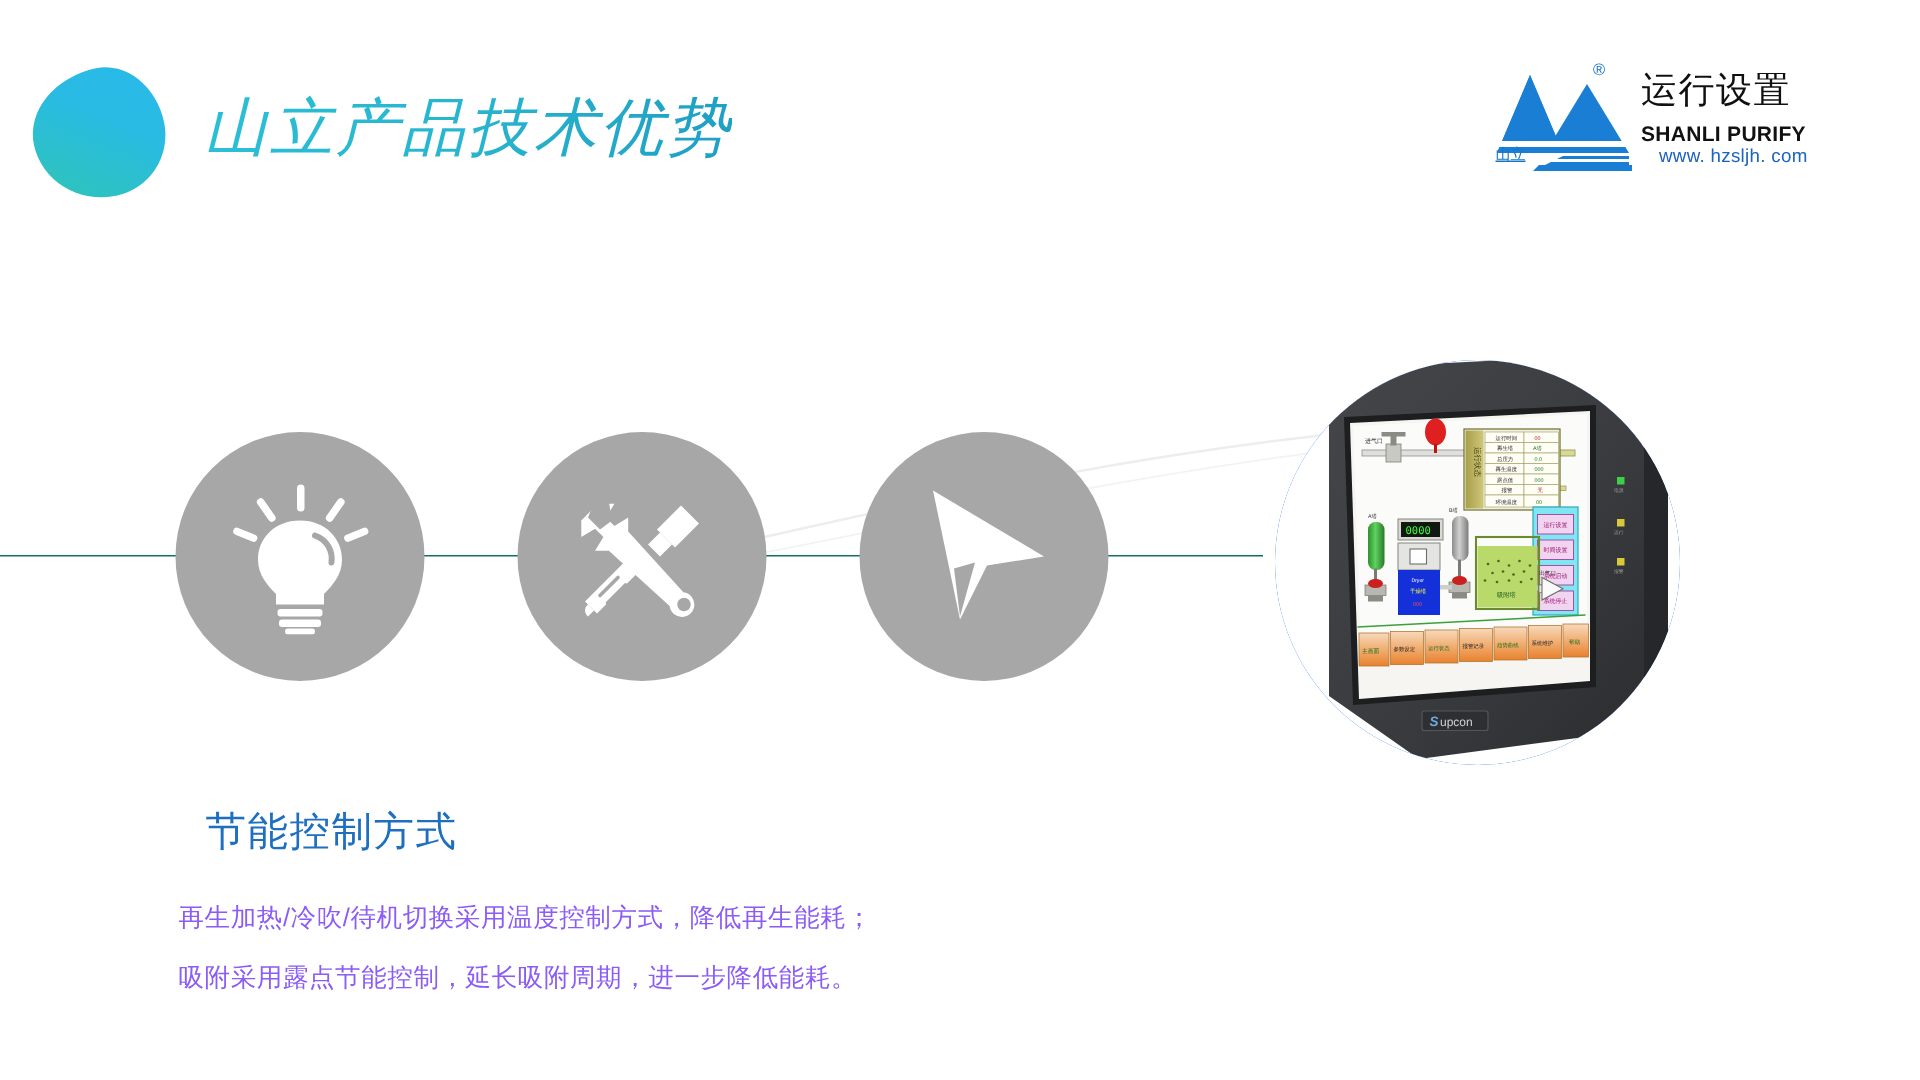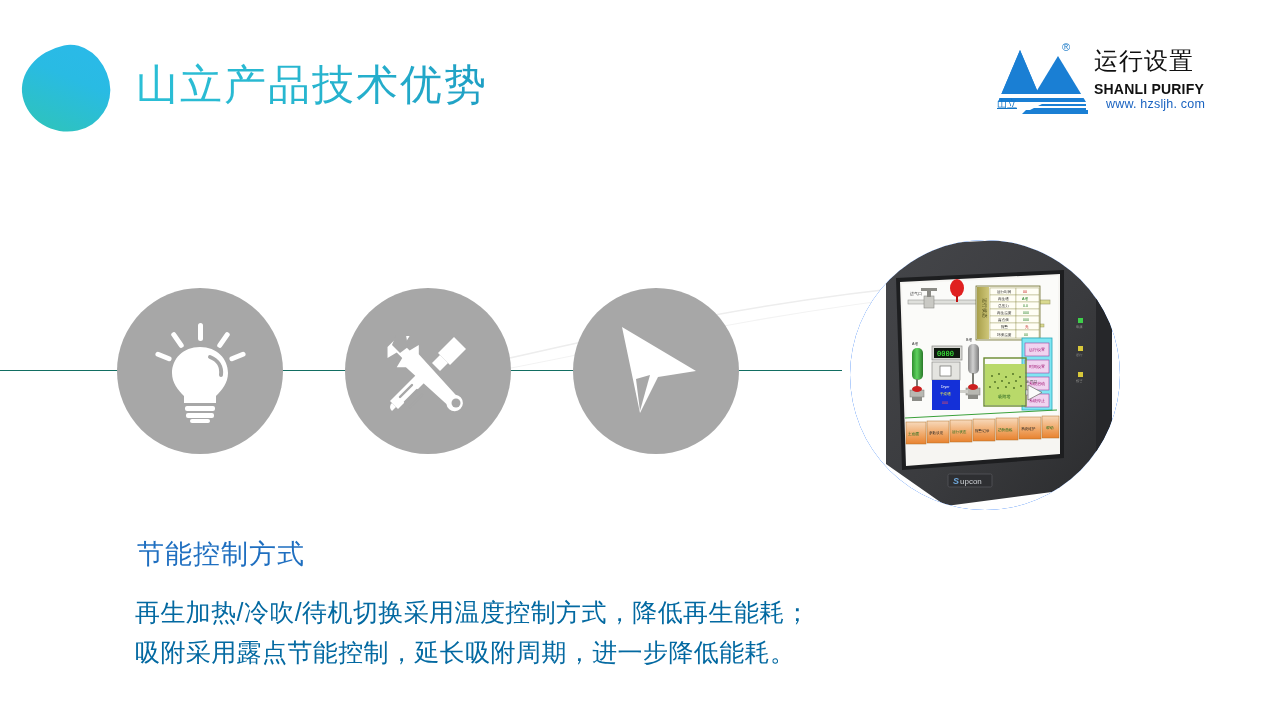--- a/index.html
+++ b/index.html
@@ -31,20 +31,21 @@
     left: 136px;
     top: 60px;
     font-size: 42px;
     font-weight: 400;
     letter-spacing: 2px;
     line-height: 1.2;
     background: linear-gradient(90deg, #2bbfd6 0%, #27b5cf 50%, #1f9fc4 100%);
     -webkit-background-clip: text;
     background-clip: text;
     color: #23b5cf;
+    font-style: italic;
     -webkit-text-fill-color: transparent;
   }
 
   
   .brand {
     position: absolute;
     right: 62px;
     top: 40px;
     width: 222px;
     height: 78px;
@@ -161,25 +162,25 @@
     top: 538px;
     font-size: 27px;
     color: #1f6fc0;
     letter-spacing: 1px;
     line-height: 1.2;
     font-weight: 400;
     text-align: center;
   }
   .body-copy {
     position: absolute;
-    left: 135px;
+    left: 119px;
     top: 592px;
     width: 760px;
-    font-size: 25px;
-    color: #0369a1;
+    font-size: 17px;
+    color: #8b5cf6;
     line-height: 40px;
     letter-spacing: 0.4px;
   }
   .body-line { display: block; white-space: nowrap; }
 </style>
 </head>
 <body>
 
 <div class="blob"></div>
 

